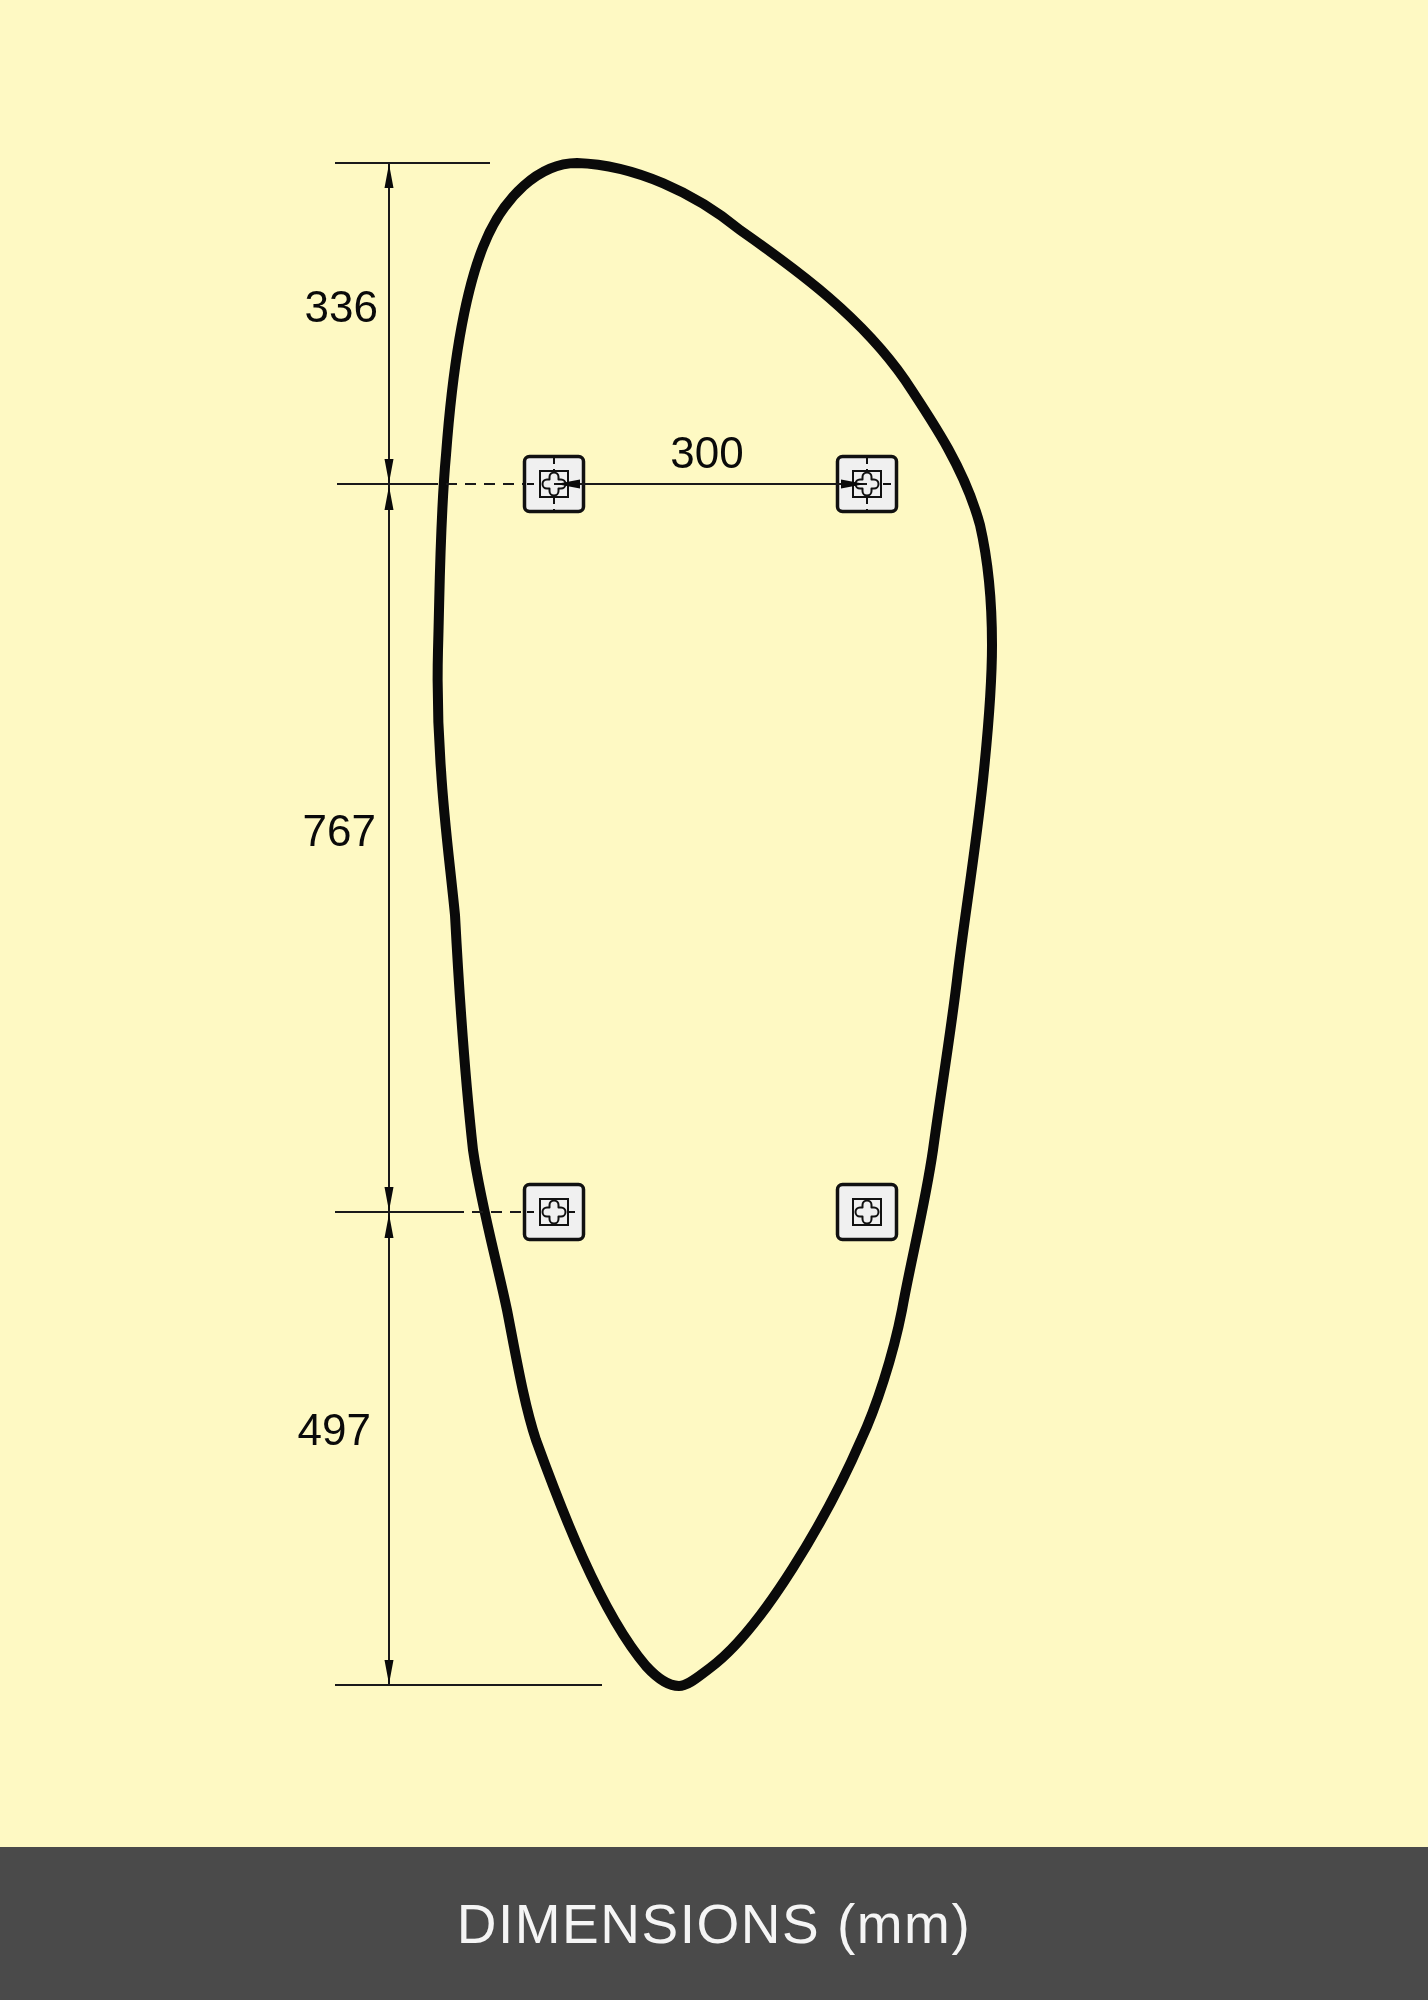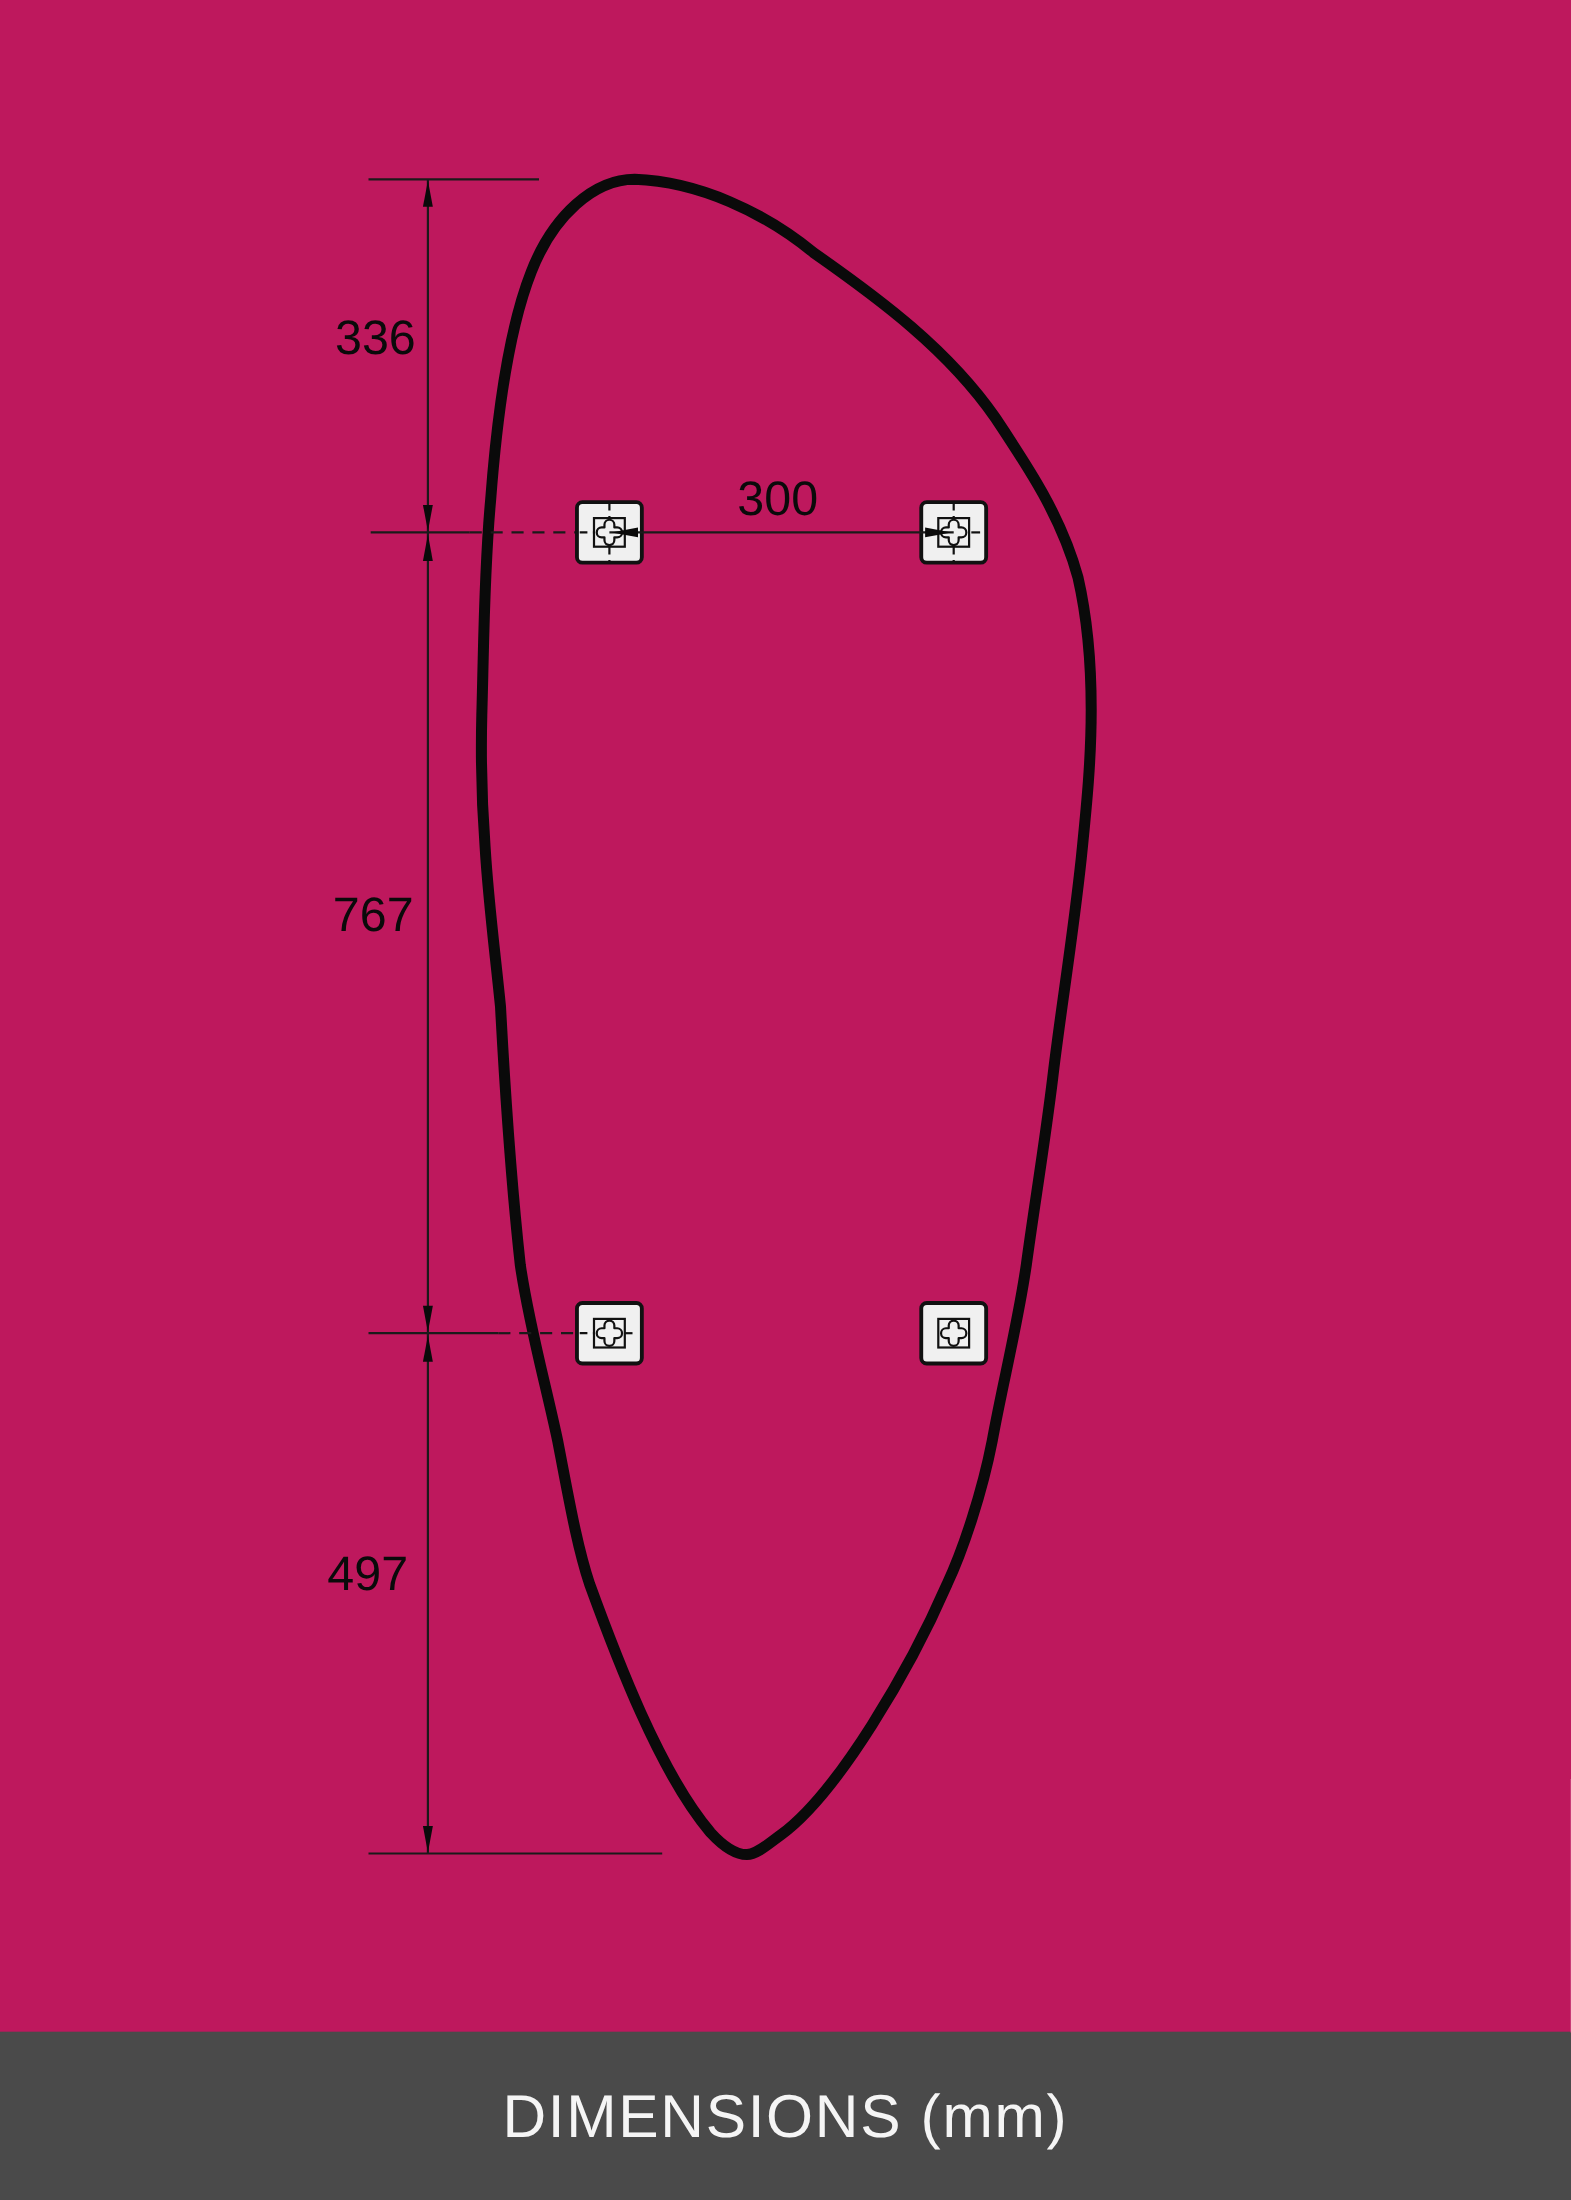--- a/index.html
+++ b/index.html
@@ -1,21 +1,21 @@
 <!DOCTYPE html>
 <html><head>
 <meta charset="utf-8">
 <style>
   html, body { margin: 0; padding: 0; }
   body { background: #ffffff; }
   .stage {
     position: relative;
     width: 1428px;
     height: 2000px;
-    background: #be185d;
+    background: #fef9c3;
     overflow: hidden;
     font-family: "Liberation Sans", sans-serif;
     text-decoration: underline;
   }
   .drawing {
     position: absolute;
     top: 0; left: 0;
     width: 1428px;
     height: 1801px;
     display: block;

